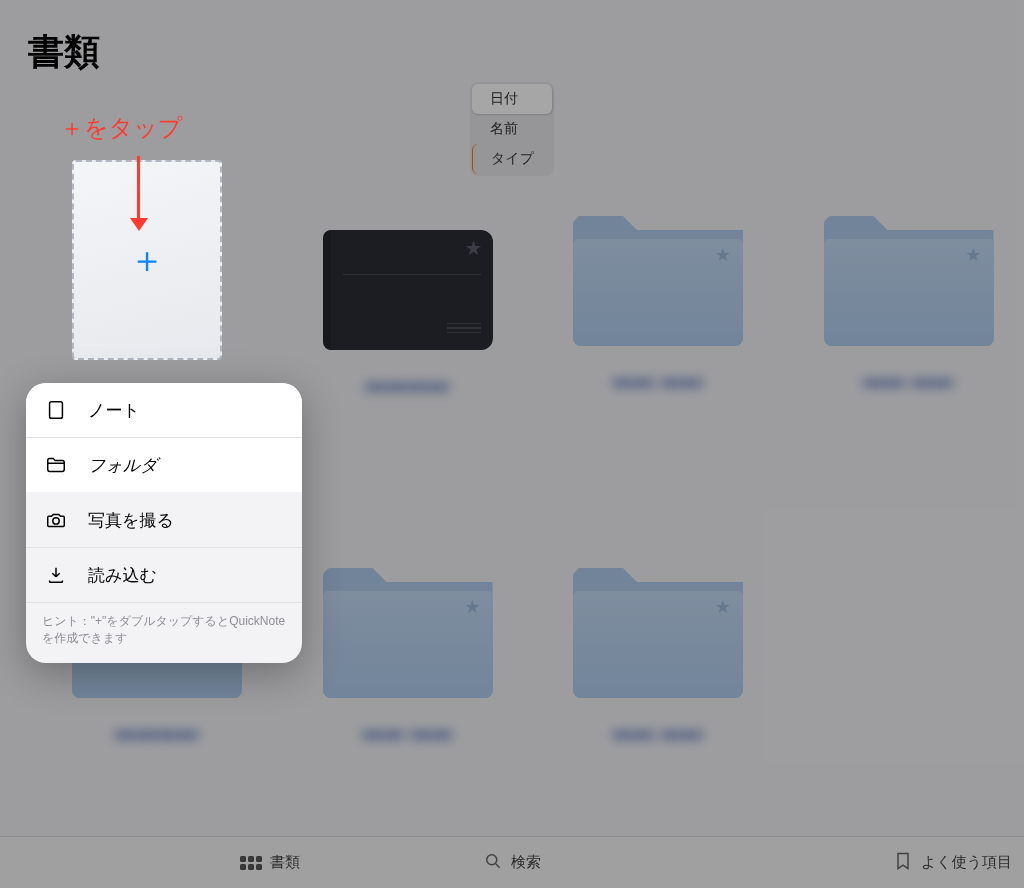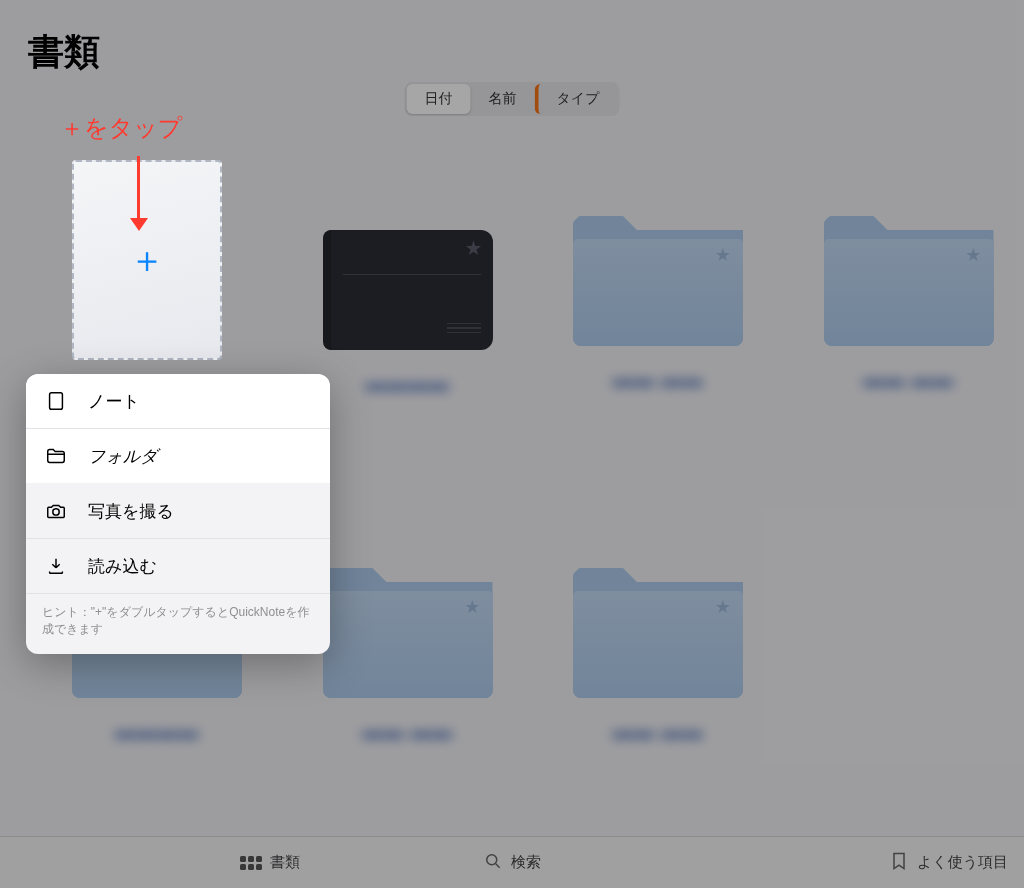--- a/index.html
+++ b/index.html
@@ -28,28 +28,29 @@
 .segmented {
   position: absolute;
   top: 82px;
   left: 50%;
   transform: translateX(-50%);
   display: flex;
   background: #e6e6ea;
   border-radius: 8px;
   padding: 2px;
   font-size: 14px;
+  flex-direction: column;
 }
 .seg {
   padding: 6px 18px;
   border-radius: 6px;
   color: #333;
 }
 .seg.active { background: #fff; box-shadow: 0 1px 2px rgba(0,0,0,0.15); font-weight: 500; }
-.seg.divider { border-left: 4px solid #f97316; }
+.seg.divider { border-left: 1px solid #f97316; }
 .annotation {
   position: absolute;
   top: 112px;
   left: 60px;
   color: #ff3b30;
   font-size: 24px;
   font-weight: 400;
   z-index: 10;
 }
 .arrow {
@@ -152,25 +153,25 @@
   margin-top: 22px;
   height: 30px;
   filter: blur(6px);
   color: #4a6db5;
   font-size: 20px;
   font-weight: 600;
   letter-spacing: 1px;
 }
 .popover {
   position: absolute;
-  top: 374px;
+  top: 383px;
   left: 26px;
-  width: 304px;
+  width: 276px;
   background: #f3f3f5;
-  border-radius: 12px;
+  border-radius: 20px;
   box-shadow: 0 10px 40px rgba(0,0,0,0.3);
   z-index: 20;
   overflow: hidden;
 }
 .popover-arrow {
   position: absolute;
   top: -8px; left: 112px;
   width: 0; height: 0;
   border-left: 10px solid transparent;
   border-right: 10px solid transparent;
@@ -216,21 +217,21 @@
 }
 .tb-item {
   display: flex;
   align-items: center;
   gap: 8px;
   font-size: 15px;
   color: #444;
 }
 .tb-left { position: absolute; left: 240px; }
 .tb-center { position: absolute; left: 50%; transform: translateX(-50%); }
-.tb-right { position: absolute; right: 12px; padding-right: 4px; }
+.tb-right { position: absolute; right: 0; padding-right: 12px; }
 .tb-icon svg { width: 20px; height: 20px; stroke: #666; fill: none; stroke-width: 1.8; }
 .grid-icon { display: grid; grid-template-columns: repeat(3,6px); gap: 2px; }
 .grid-icon span { width: 6px; height: 6px; background: #555; border-radius: 1.5px; }
 </style>
 </head>
 <body>
 
 <div class="header">
   <div class="title">書類</div>
 </div>

